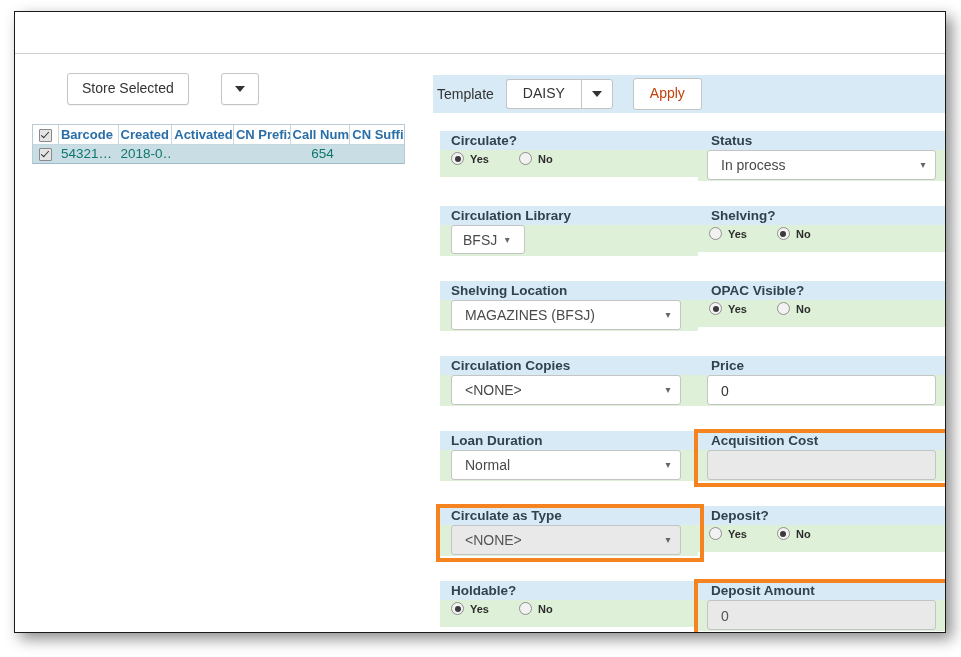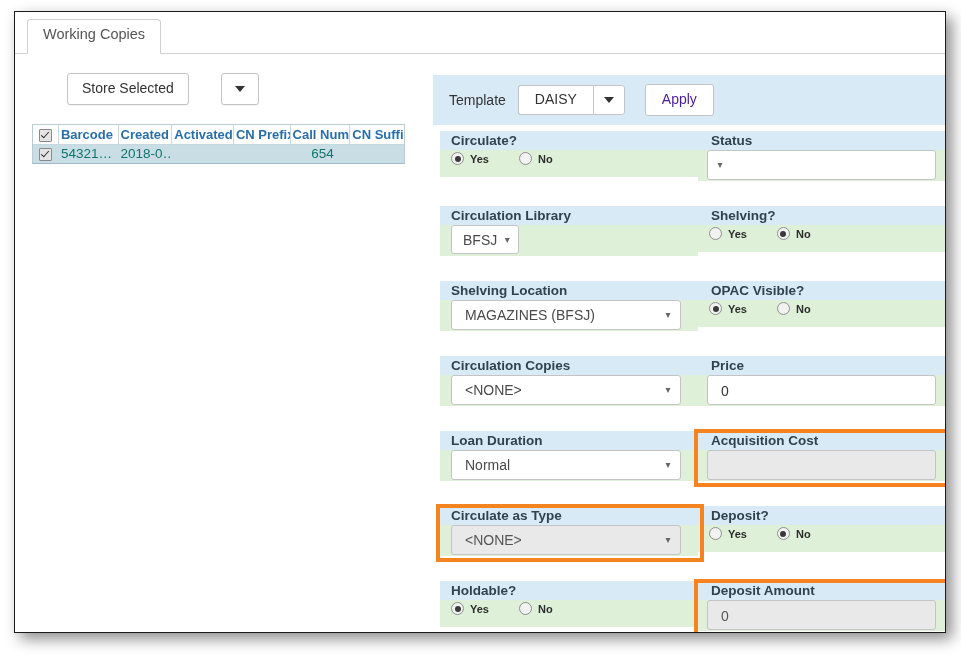--- a/index.html
+++ b/index.html
@@ -180,25 +180,25 @@
   .formpane {
     position: absolute;
     left: 418px; top: 42px;
     width: 514px; height: 579px;
     background: #ffffff;
   }
 
   .tplbar {
     position: absolute;
     left: 0; top: 21px;
-    width: 514px; height: 50px;
+    width: 514px; height: 38px;
     background: #d9eaf7;
     display: flex;
     align-items: center;
-    padding-left: 16px;
+    padding-left: 4px;
     box-sizing: border-box;
   }
   .tpl-label {
     font-size: 14px;
     color: #333333;
     margin-right: 12px;
   }
   .tpl-select {
     display: flex;
     align-items: stretch;
@@ -222,21 +222,21 @@
     align-items: center;
     justify-content: center;
     cursor: pointer;
   }
   .btn-apply {
     margin-left: 20px;
     background: #ffffff;
     border: 1px solid #c4c4c4;
     border-radius: 3px;
     font-size: 14px;
-    color: #4c1d95;
+    color: #c2410c;
     padding: 6px 16px 7px;
     line-height: 17px;
     cursor: pointer;
     font-family: "Liberation Sans", sans-serif;
   }
 
   
   .frow {
     position: absolute;
     left: 0;
@@ -327,21 +327,21 @@
   .sel .arw {
     width: 24px;
     text-align: center;
     color: #666666;
     font-size: 10px;
     line-height: 1;
   }
   .sel.small .txt { padding-left: 11px; padding-right: 3px; flex: none; }
   .sel.small {
     width: auto;
-    padding-right: 4px;
+    padding-right: 10px;
   }
   .sel.small .arw { width: 14px; }
 
   .txtbox {
     position: absolute;
     background: #ffffff;
     border: 1px solid #c4c4c4;
     border-radius: 3px;
     box-sizing: border-box;
     font-size: 14px;
@@ -362,23 +362,20 @@
   }
 </style>
 </head>
 <body>
 
 <div id="root">
 
   <div class="window">
 
     <div class="tabstrip">
-      <div class="tab active">
-        <span>Working Copies</span>
-      </div>
     </div>
 
     <div class="leftpane">
 
       <div class="btnrow">
         <button class="btn">Store Selected</button>
         <button class="btn caret">
           <span class="caret-glyph"></span>
         </button>
       </div>
@@ -435,20 +432,21 @@
               <span>Yes</span>
             </span>
             <span class="radio-item">
               <span class="radio"></span>
               <span>No</span>
             </span>
           </div>
         </div>
         <div class="fbody-right" style="height:31px">
           <div class="sel" style="left:9px;top:0px;width:229px;height:30px">
+            <span class="txt">In process</span>
             <span class="arw">▾</span>
           </div>
         </div>
       </div>
 
       <div class="frow" style="top:152px;height:50px">
         <div class="fhdr"></div>
         <span class="flabel left">Circulation Library</span>
         <span class="flabel right">Shelving?</span>
 

